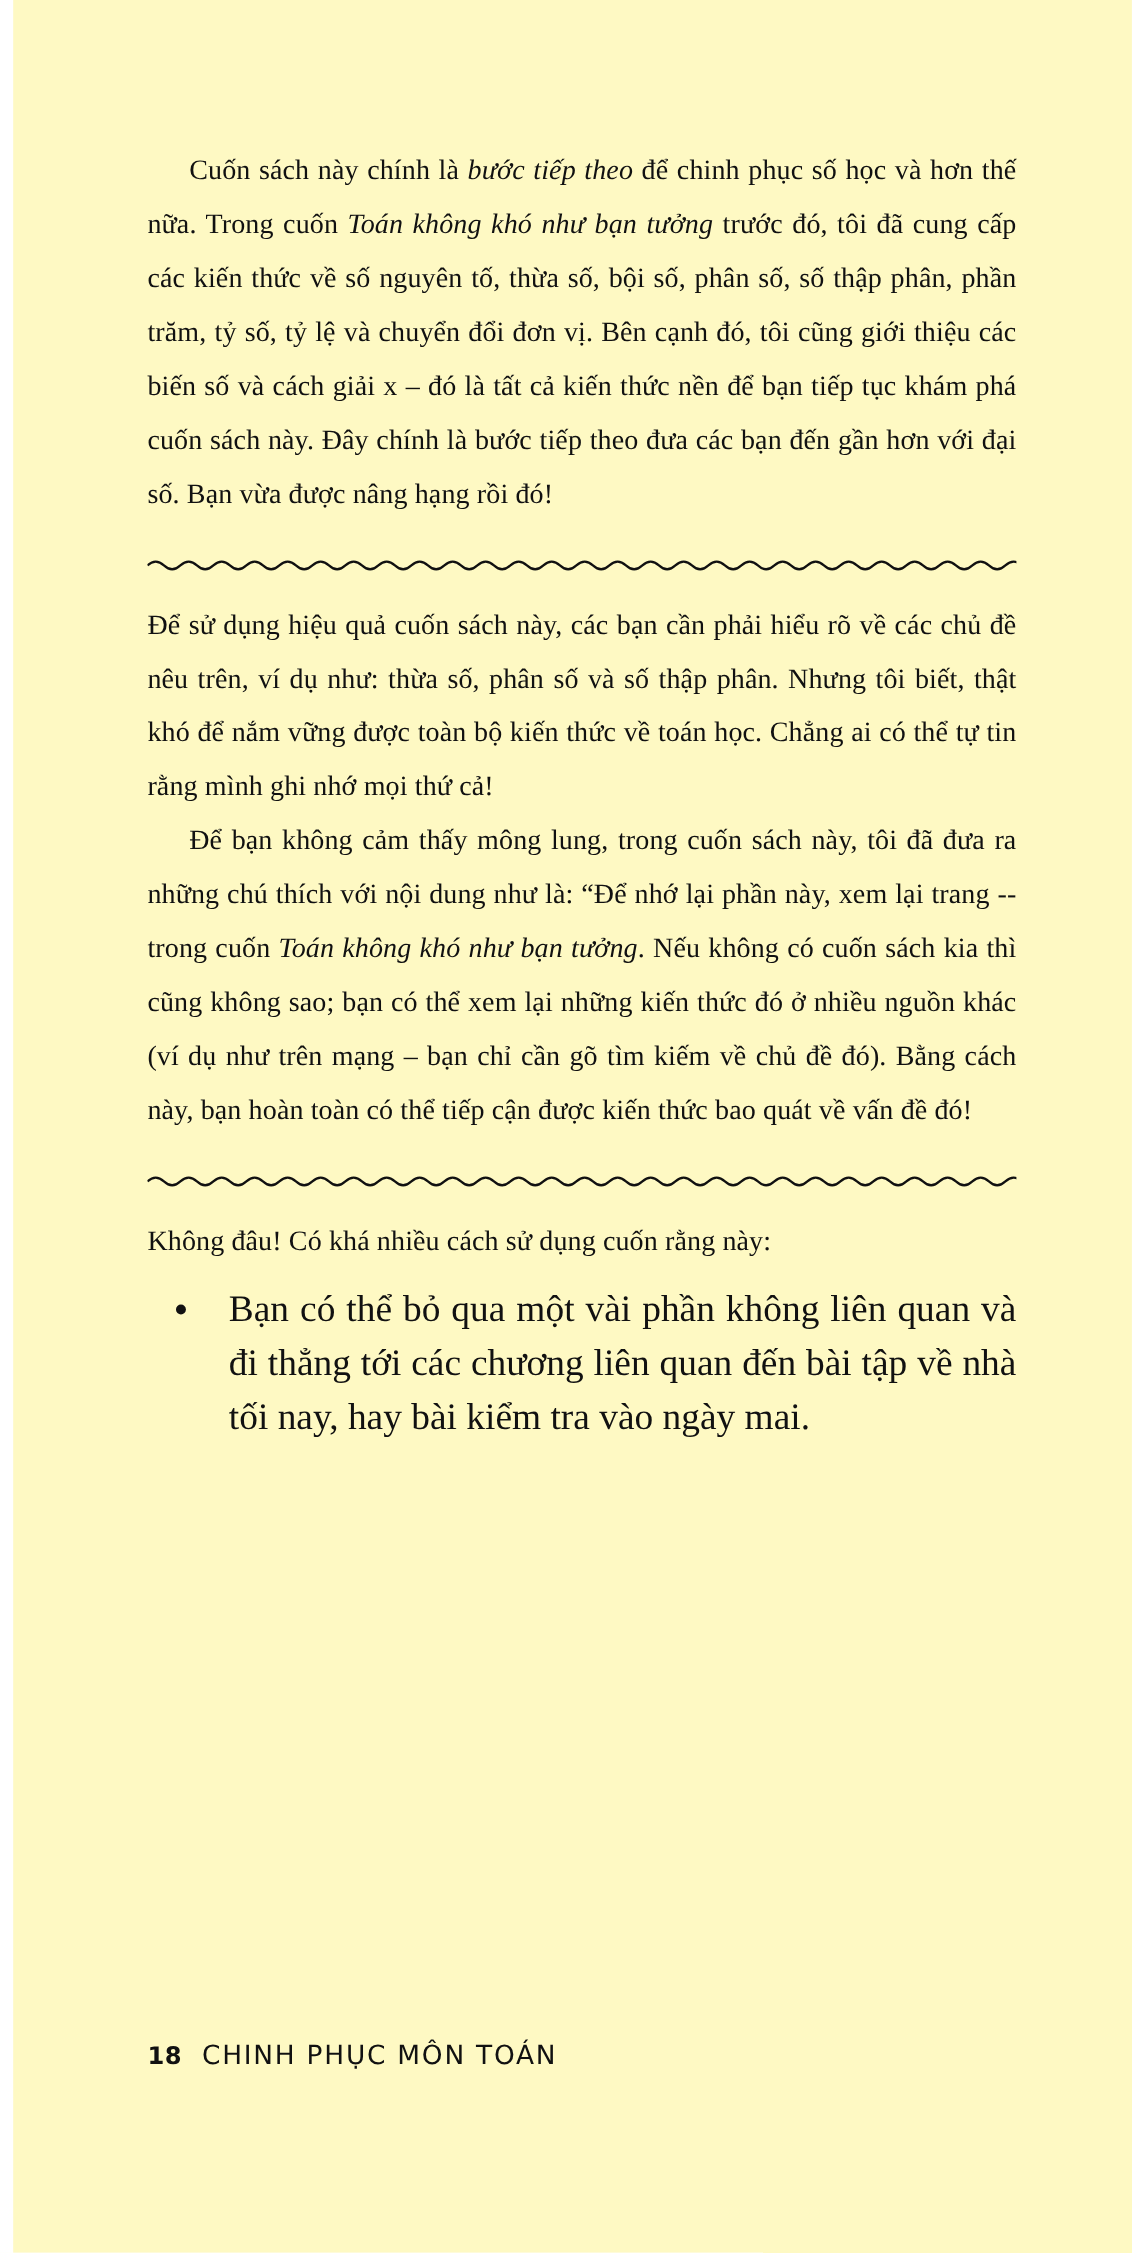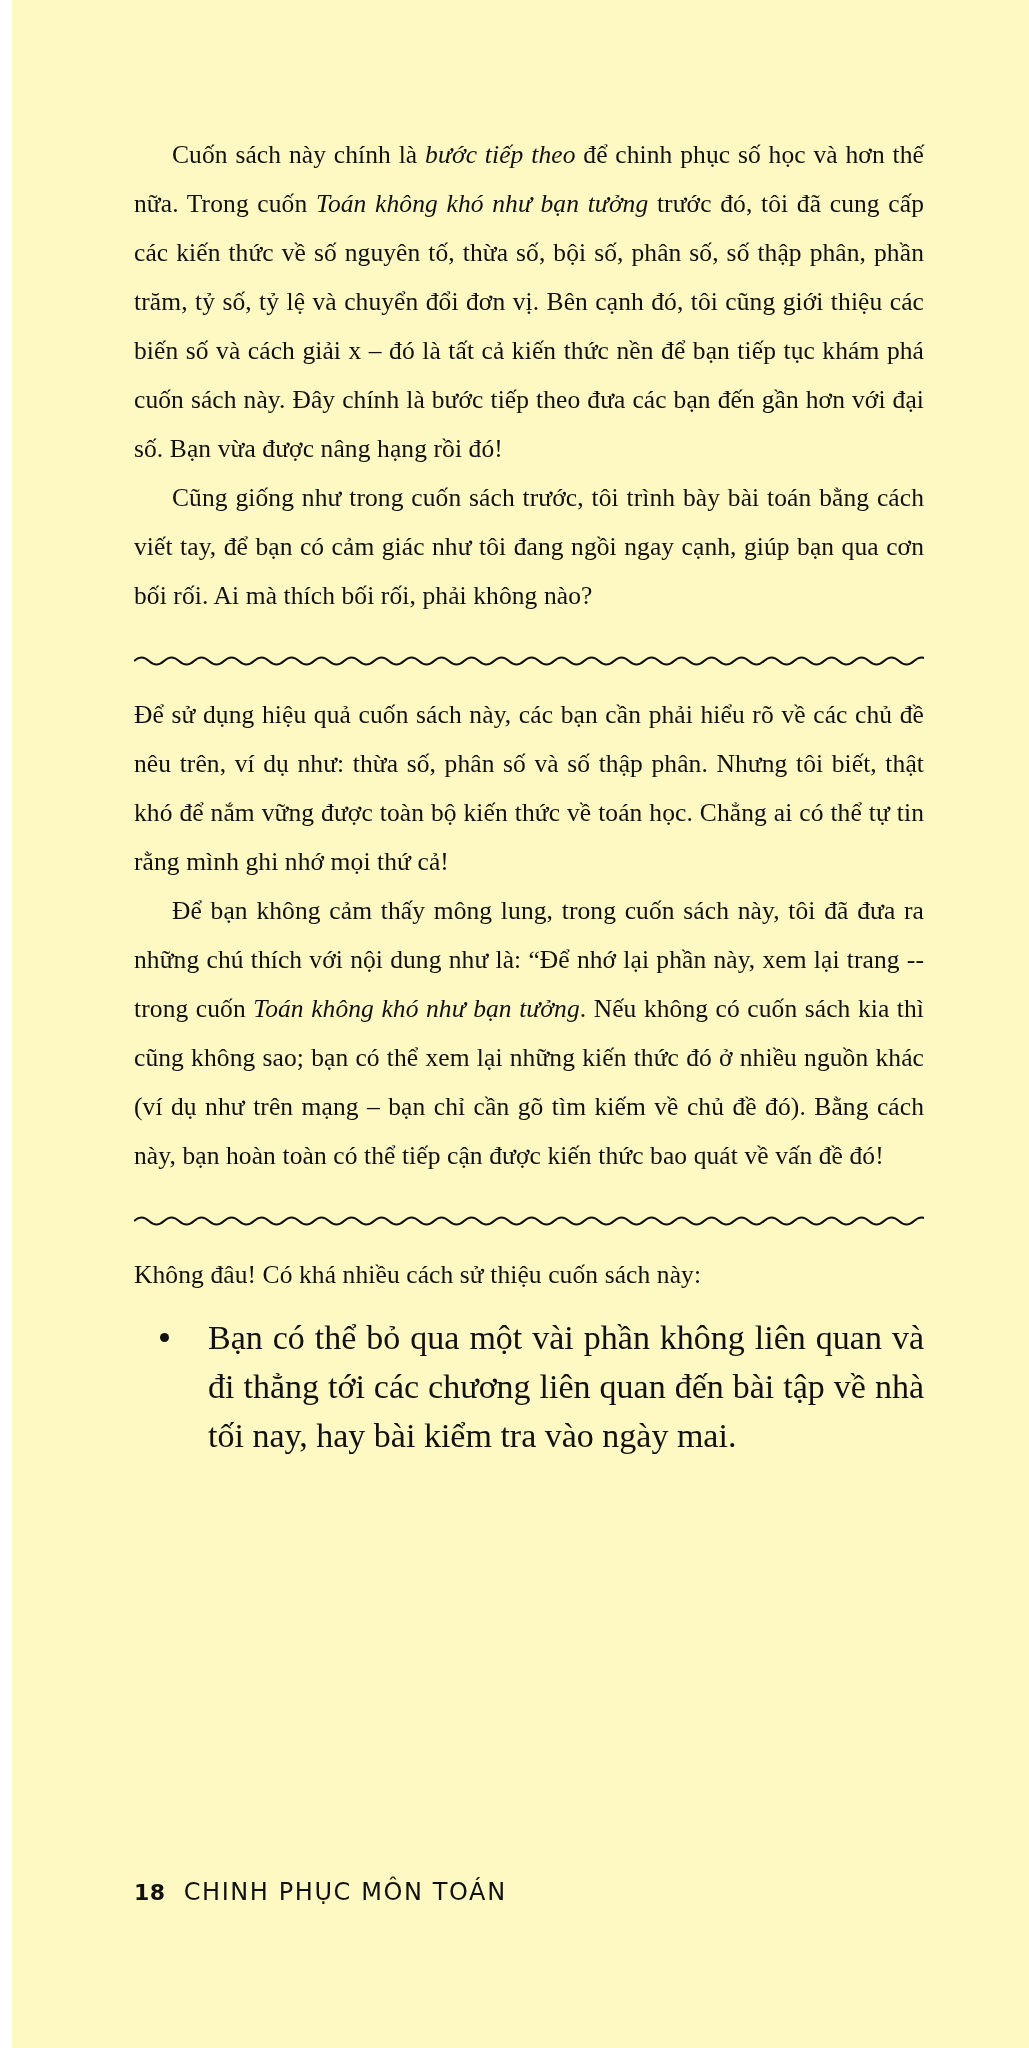--- a/index.html
+++ b/index.html
@@ -81,21 +81,21 @@
     top: 20px;
     width: 9px;
     height: 9px;
     background: #111111;
     border-radius: 50%;
   }
 
   .footer {
     position: absolute;
     left: 122px;
-    bottom: 142px;
+    bottom: 166px;
     display: flex;
     align-items: baseline;
     gap: 18px;
     font-family: "DejaVu Sans", sans-serif;
   }
   .footer .pagenum {
     font-size: 22px;
     font-weight: 700;
     letter-spacing: 0.5px;
   }
@@ -107,39 +107,38 @@
 </style>
 </head>
 <body>
 
 <div class="page">
 
   <div class="content">
 
     <p class="body indent"><span>Cuốn sách này chính là </span><i class="em">bước tiếp theo</i><span> để chinh phục số học và hơn thế nữa. Trong cuốn </span><i class="em">Toán không khó như bạn tưởng</i><span> trước đó, tôi đã cung cấp các kiến thức về số nguyên tố, thừa số, bội số, phân số, số thập phân, phần trăm, tỷ số, tỷ lệ và chuyển đổi đơn vị. Bên cạnh đó, tôi cũng giới thiệu các biến số và cách giải x – đó là tất cả kiến thức nền để bạn tiếp tục khám phá cuốn sách này. Đây chính là bước tiếp theo đưa các bạn đến gần hơn với đại số. Bạn vừa được nâng hạng rồi đó!</span></p>
 
-    <p class="body indent">Cũng giống như trong cuốn sách trước, tôi trình bày bài toán bằng cách viết tay, để bạn có cảm giác như tôi đang ngồi ngay cạnh, giúp bạn qua cơn bối rối. Ai mà thích bối rối, phải không nào?</p>
 
     <div class="sect-top"></div>
 
     <svg class="wavy" viewBox="0 0 790 14" preserveAspectRatio="none">
       <path d="M0,7 Q7.5,0 15,7 T30,7 T45,7 T60,7 T75,7 T90,7 T105,7 T120,7 T135,7 T150,7 T165,7 T180,7 T195,7 T210,7 T225,7 T240,7 T255,7 T270,7 T285,7 T300,7 T315,7 T330,7 T345,7 T360,7 T375,7 T390,7 T405,7 T420,7 T435,7 T450,7 T465,7 T480,7 T495,7 T510,7 T525,7 T540,7 T555,7 T570,7 T585,7 T600,7 T615,7 T630,7 T645,7 T660,7 T675,7 T690,7 T705,7 T720,7 T735,7 T750,7 T765,7 T780,7 T795,7" fill="none" stroke="#111111" stroke-width="2"></path>
     </svg>
 
     <p class="body">Để sử dụng hiệu quả cuốn sách này, các bạn cần phải hiểu rõ về các chủ đề nêu trên, ví dụ như: thừa số, phân số và số thập phân. Nhưng tôi biết, thật khó để nắm vững được toàn bộ kiến thức về toán học. Chẳng ai có thể tự tin rằng mình ghi nhớ mọi thứ cả!</p>
 
     <p class="body indent"><span>Để bạn không cảm thấy mông lung, trong cuốn sách này, tôi đã đưa ra những chú thích với nội dung như là: “Để nhớ lại phần này, xem lại trang -- trong cuốn </span><i class="em">Toán không khó như bạn tưởng</i><span>. Nếu không có cuốn sách kia thì cũng không sao; bạn có thể xem lại những kiến thức đó ở nhiều nguồn khác (ví dụ như trên mạng – bạn chỉ cần gõ tìm kiếm về chủ đề đó). Bằng cách này, bạn hoàn toàn có thể tiếp cận được kiến thức bao quát về vấn đề đó!</span></p>
 
     <div class="sect-top"></div>
 
     <svg class="wavy" viewBox="0 0 790 14" preserveAspectRatio="none">
       <path d="M0,7 Q7.5,0 15,7 T30,7 T45,7 T60,7 T75,7 T90,7 T105,7 T120,7 T135,7 T150,7 T165,7 T180,7 T195,7 T210,7 T225,7 T240,7 T255,7 T270,7 T285,7 T300,7 T315,7 T330,7 T345,7 T360,7 T375,7 T390,7 T405,7 T420,7 T435,7 T450,7 T465,7 T480,7 T495,7 T510,7 T525,7 T540,7 T555,7 T570,7 T585,7 T600,7 T615,7 T630,7 T645,7 T660,7 T675,7 T690,7 T705,7 T720,7 T735,7 T750,7 T765,7 T780,7 T795,7" fill="none" stroke="#111111" stroke-width="2"></path>
     </svg>
 
-    <p class="body">Không đâu! Có khá nhiều cách sử thiệu cuốn sách này:</p>
+    <p class="body">Không đâu! Có khá nhiều cách sử dụng cuốn rằng này:</p>
 
     <div class="gap-sm"></div>
 
     <ul class="bullets">
       <li><span class="dot"></span><span>Bạn có thể bỏ qua một vài phần không liên quan và đi thẳng tới các chương liên quan đến bài tập về nhà tối nay, hay bài kiểm tra vào ngày mai.</span></li>
     </ul>
 
   </div>
 
   <div class="footer">

